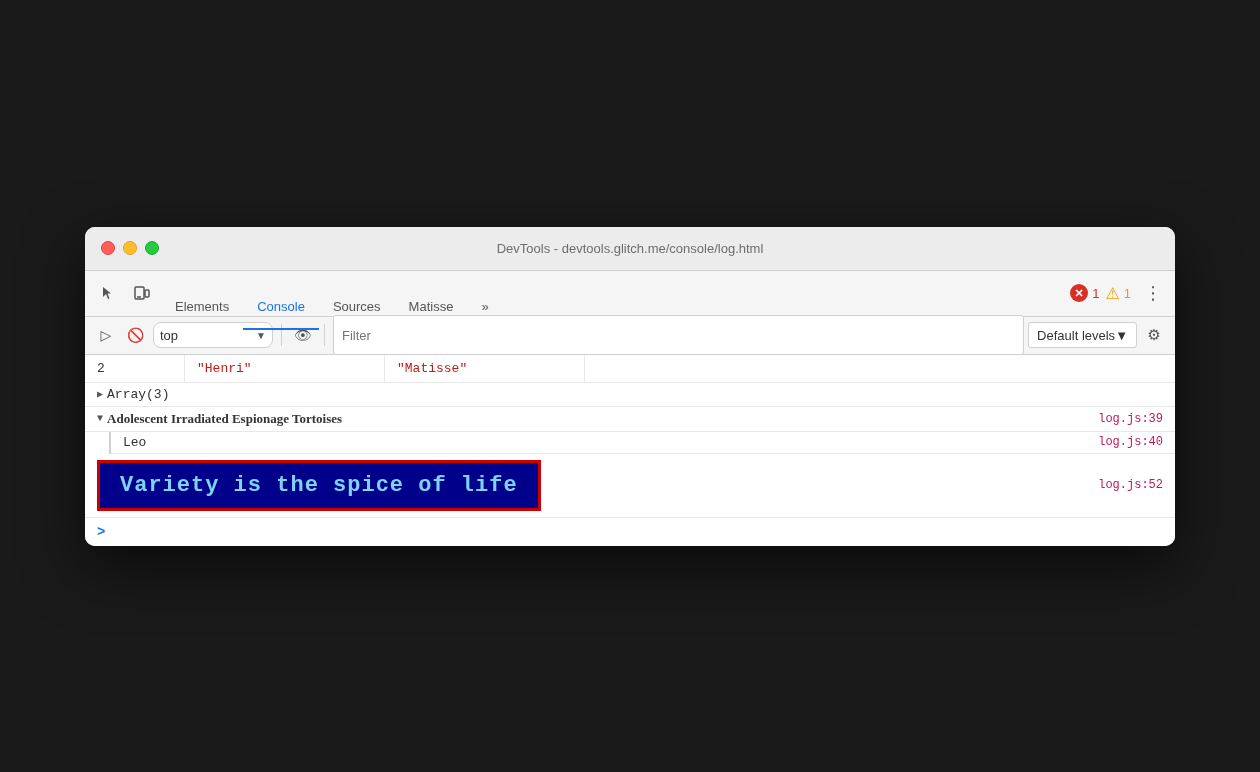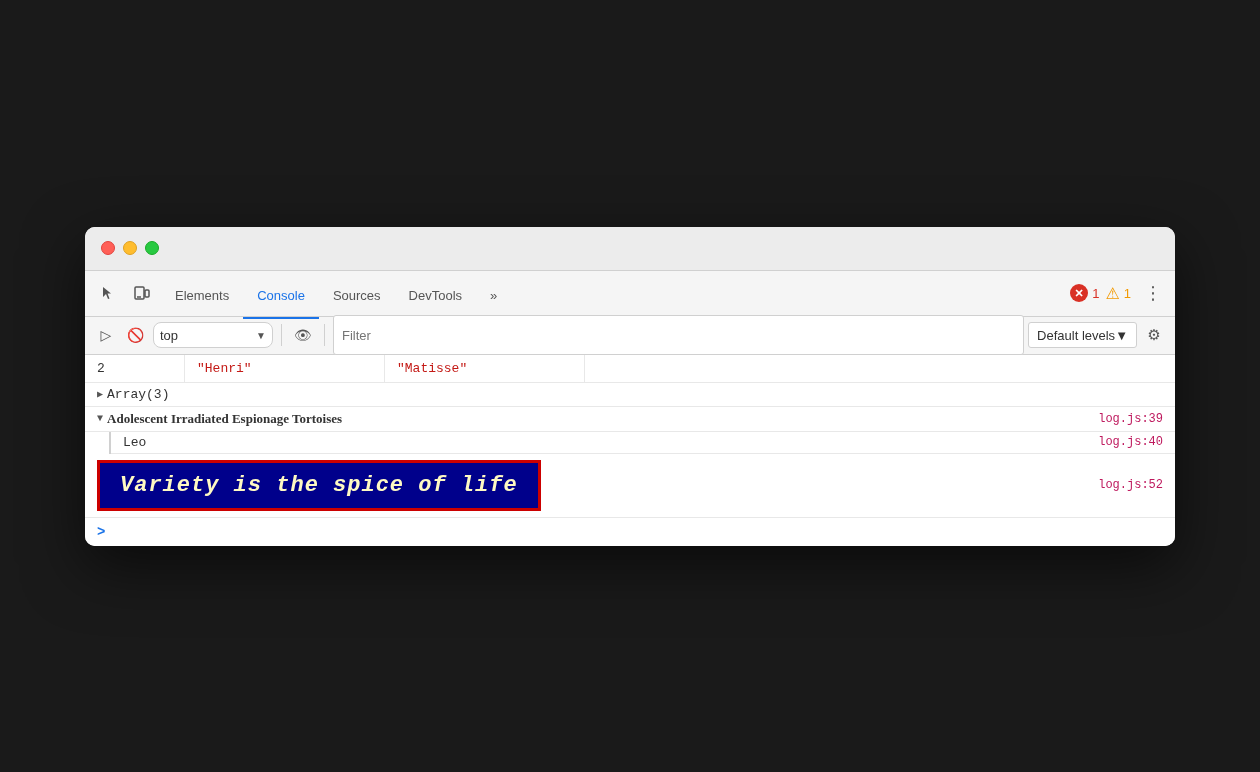--- a/index.html
+++ b/index.html
@@ -84,21 +84,21 @@
     .tab {
       padding: 0 14px;
       height: 46px;
       display: flex;
       align-items: center;
       font-size: 13px;
       color: #555;
       cursor: pointer;
       border-bottom: 2px solid transparent;
       position: relative;
-      top: 3px;
+      top: 14px;
     }
 
     .tab.active {
       color: #1a73e8;
       border-bottom: 2px solid #1a73e8;
     }
 
     .toolbar-spacer { flex: 1; }
 
     .error-badge {
@@ -346,23 +346,22 @@
       border-bottom: 1px solid #e8e8e8;
       justify-content: space-between;
     }
 
     .styled-message {
       background: #00008b;
       border: 3px solid #cc0000;
       padding: 10px 20px;
       font-family: "Courier New", monospace;
       font-size: 22px;
-      font-style: italic;
       font-weight: bold;
-      color: #fef9c3;
+      color: #7dd3fc;
       letter-spacing: 1px;
     }
 
     
     .prompt-row {
       display: flex;
       align-items: center;
       padding: 6px 12px;
       gap: 6px;
     }
@@ -377,20 +376,21 @@
 <body>
 
 <div class="window">
 
   <div class="title-bar">
     <div class="traffic-lights">
       <div class="traffic-light tl-red"></div>
       <div class="traffic-light tl-yellow"></div>
       <div class="traffic-light tl-green"></div>
     </div>
+    <div class="title-text">DevTools - devtools.glitch.me/console/log.html</div>
   </div>
 
   <div class="toolbar">
 
     <div class="toolbar-icon">
       <svg width="16" height="16" viewBox="0 0 16 16" fill="none">
         <path d="M3 2 L3 12 L6 9 L8 14 L9.5 13.5 L7.5 8.5 L11 8.5 Z" fill="#555"></path>
       </svg>
     </div>
 
@@ -405,21 +405,21 @@
     <div class="tab">
       <span>Elements</span>
     </div>
     <div class="tab active">
       <span>Console</span>
     </div>
     <div class="tab">
       <span>Sources</span>
     </div>
     <div class="tab">
-      <span>DevTools</span>
+      <span>Matisse</span>
     </div>
     <div class="tab">
       <span>»</span>
     </div>
 
     <div class="toolbar-spacer"></div>
 
     <div class="error-badge">
       <div class="error-icon">✕</div>
       <span>1</span>

